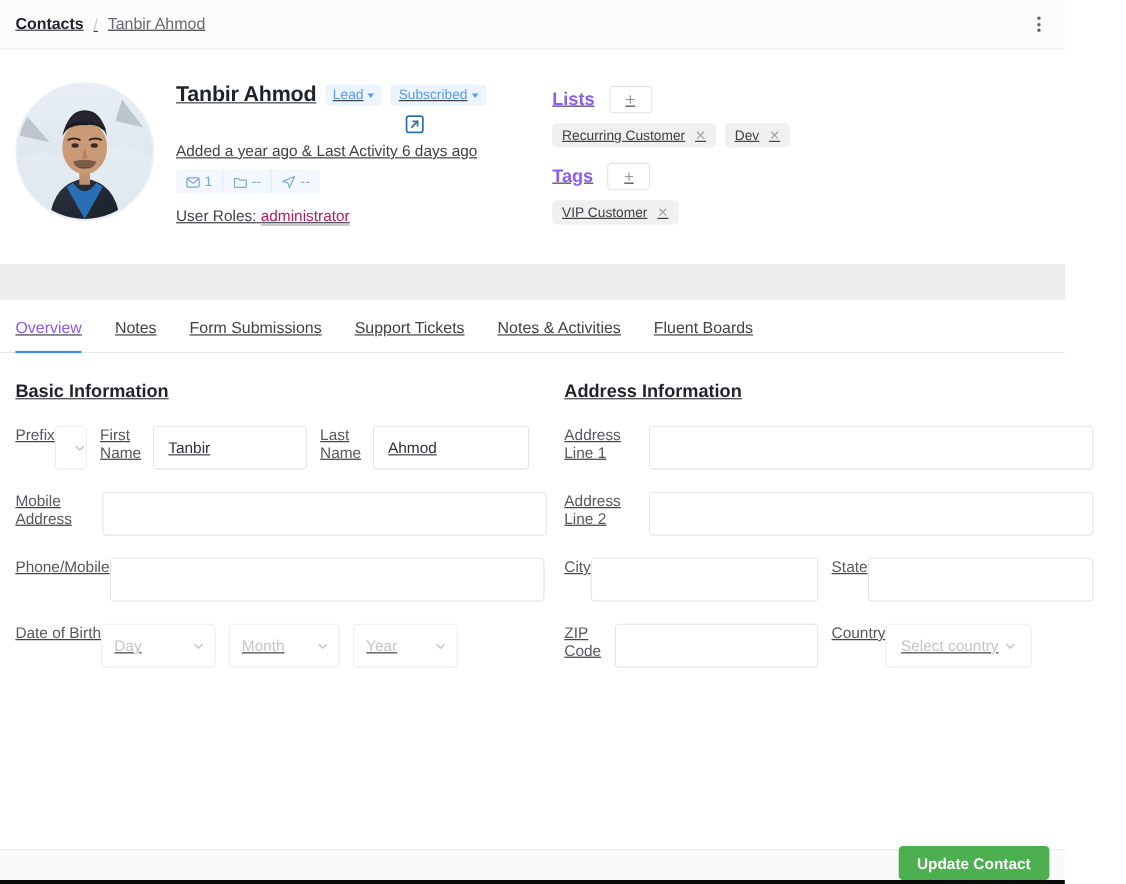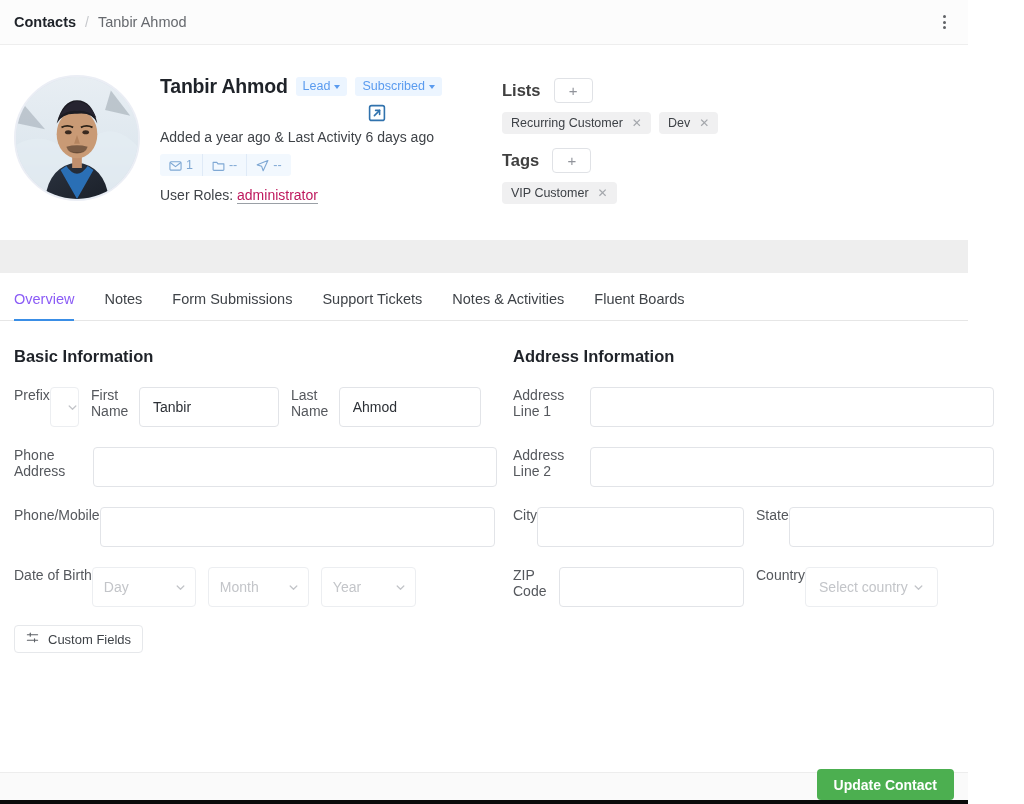--- a/index.html
+++ b/index.html
@@ -3,21 +3,21 @@
 <meta charset="utf-8">
 <style>
   * { box-sizing: border-box; margin: 0; padding: 0; }
   html, body {
     width: 1024px; height: 804px;
     font-family: "Liberation Sans", sans-serif;
     background: #ffffff;
     color: #303133;
     overflow: hidden;
   }
-  .app { position: relative; width: 968px; height: 804px; background:#fff; }
+  .app { position: relative; width: 968px; height: 804px; background:#fff;text-decoration:underline; }
 
   
   .topbar {
     height: 45px;
     background: #fcfcfc;
     border-bottom: 1px solid #eeeeee;
     display: flex; align-items: center;
     padding: 0 14px;
     position: relative;
   }
@@ -78,21 +78,21 @@
   .stat svg { display: block; }
   .roles { font-size: 14px; color: #3f4348; margin-top: 11px; }
   .roles a {
     color: #be185d; text-decoration: none;
     border-bottom: 1px solid #9aa0a6; cursor: pointer;
   }
 
   
   .lt { flex: 1; padding-top: 9px; }
   .lt-head { display: flex; align-items: center; gap: 13px; }
-  .lt-title { font-size: 16.5px; font-weight: bold; color: #404040; }
+  .lt-title { font-size: 16.5px; font-weight: bold; color: #8b5cf6; }
   .plus-btn {
     width: 39px; height: 25px; border: 1px solid #e0e2e6; border-radius: 4px;
     background: #fff; display: flex; align-items: center; justify-content: center;
     color: #90939a; font-size: 15px; line-height: 1; cursor: pointer;
   }
   .chips { display: flex; flex-wrap: wrap; gap: 8px; margin-top: 9px; }
   .chip {
     background: #f0f0f1; border-radius: 4px; height: 22px;
     display: inline-flex; align-items: center; gap: 9px;
     padding: 0 9px; font-size: 12.5px; color: #3d4146;
@@ -338,21 +338,21 @@
           <input class="inp" value="Tanbir" style="">
         </div>
         <div class="fgroup" style="width:190px">
           <label class="flabel">Last Name</label>
           <input class="inp" value="Ahmod" style="">
         </div>
       </div>
 
       <div class="frow">
         <div class="fgroup" style="width:483px">
-          <label class="flabel">Phone Address</label>
+          <label class="flabel">Mobile Address</label>
           <input class="inp" value="" style="">
         </div>
       </div>
 
       <div class="frow">
         <div class="fgroup" style="width:481px">
           <label class="flabel">Phone/Mobile</label>
           <input class="inp" value="" style="">
         </div>
       </div>
@@ -382,31 +382,20 @@
               <span class="chev">
                 <svg viewBox="0 0 11 11" fill="none" stroke="#c3c5c9" stroke-width="1.3">
                     <path d="M2.2 4 L5.5 7.2 L8.8 4" stroke-linecap="round" stroke-linejoin="round"></path>
                   </svg>
               </span>
             </div>
           </div>
         </div>
       </div>
 
-      <div class="custom-btn">
-        <span>
-          <svg width="13" height="13" viewBox="0 0 14 14" fill="none" stroke="#5c6066" stroke-width="1.2" stroke-linecap="round">
-            <path d="M1.5 4 H12.5"></path>
-              <path d="M1.5 10 H12.5"></path>
-            <path d="M4.6 2.3 V5.7"></path>
-              <path d="M9.2 8.3 V11.7"></path>
-          </svg>
-        </span>
-        <span>Custom Fields</span>
-      </div>
     </div>
 
     <div class="col right">
       <div class="sec-title">Address Information</div>
 
       <div class="frow">
         <div class="fgroup" style="width:481px">
           <label class="flabel">Address Line 1</label>
           <input class="inp" value="" style="">
         </div>

